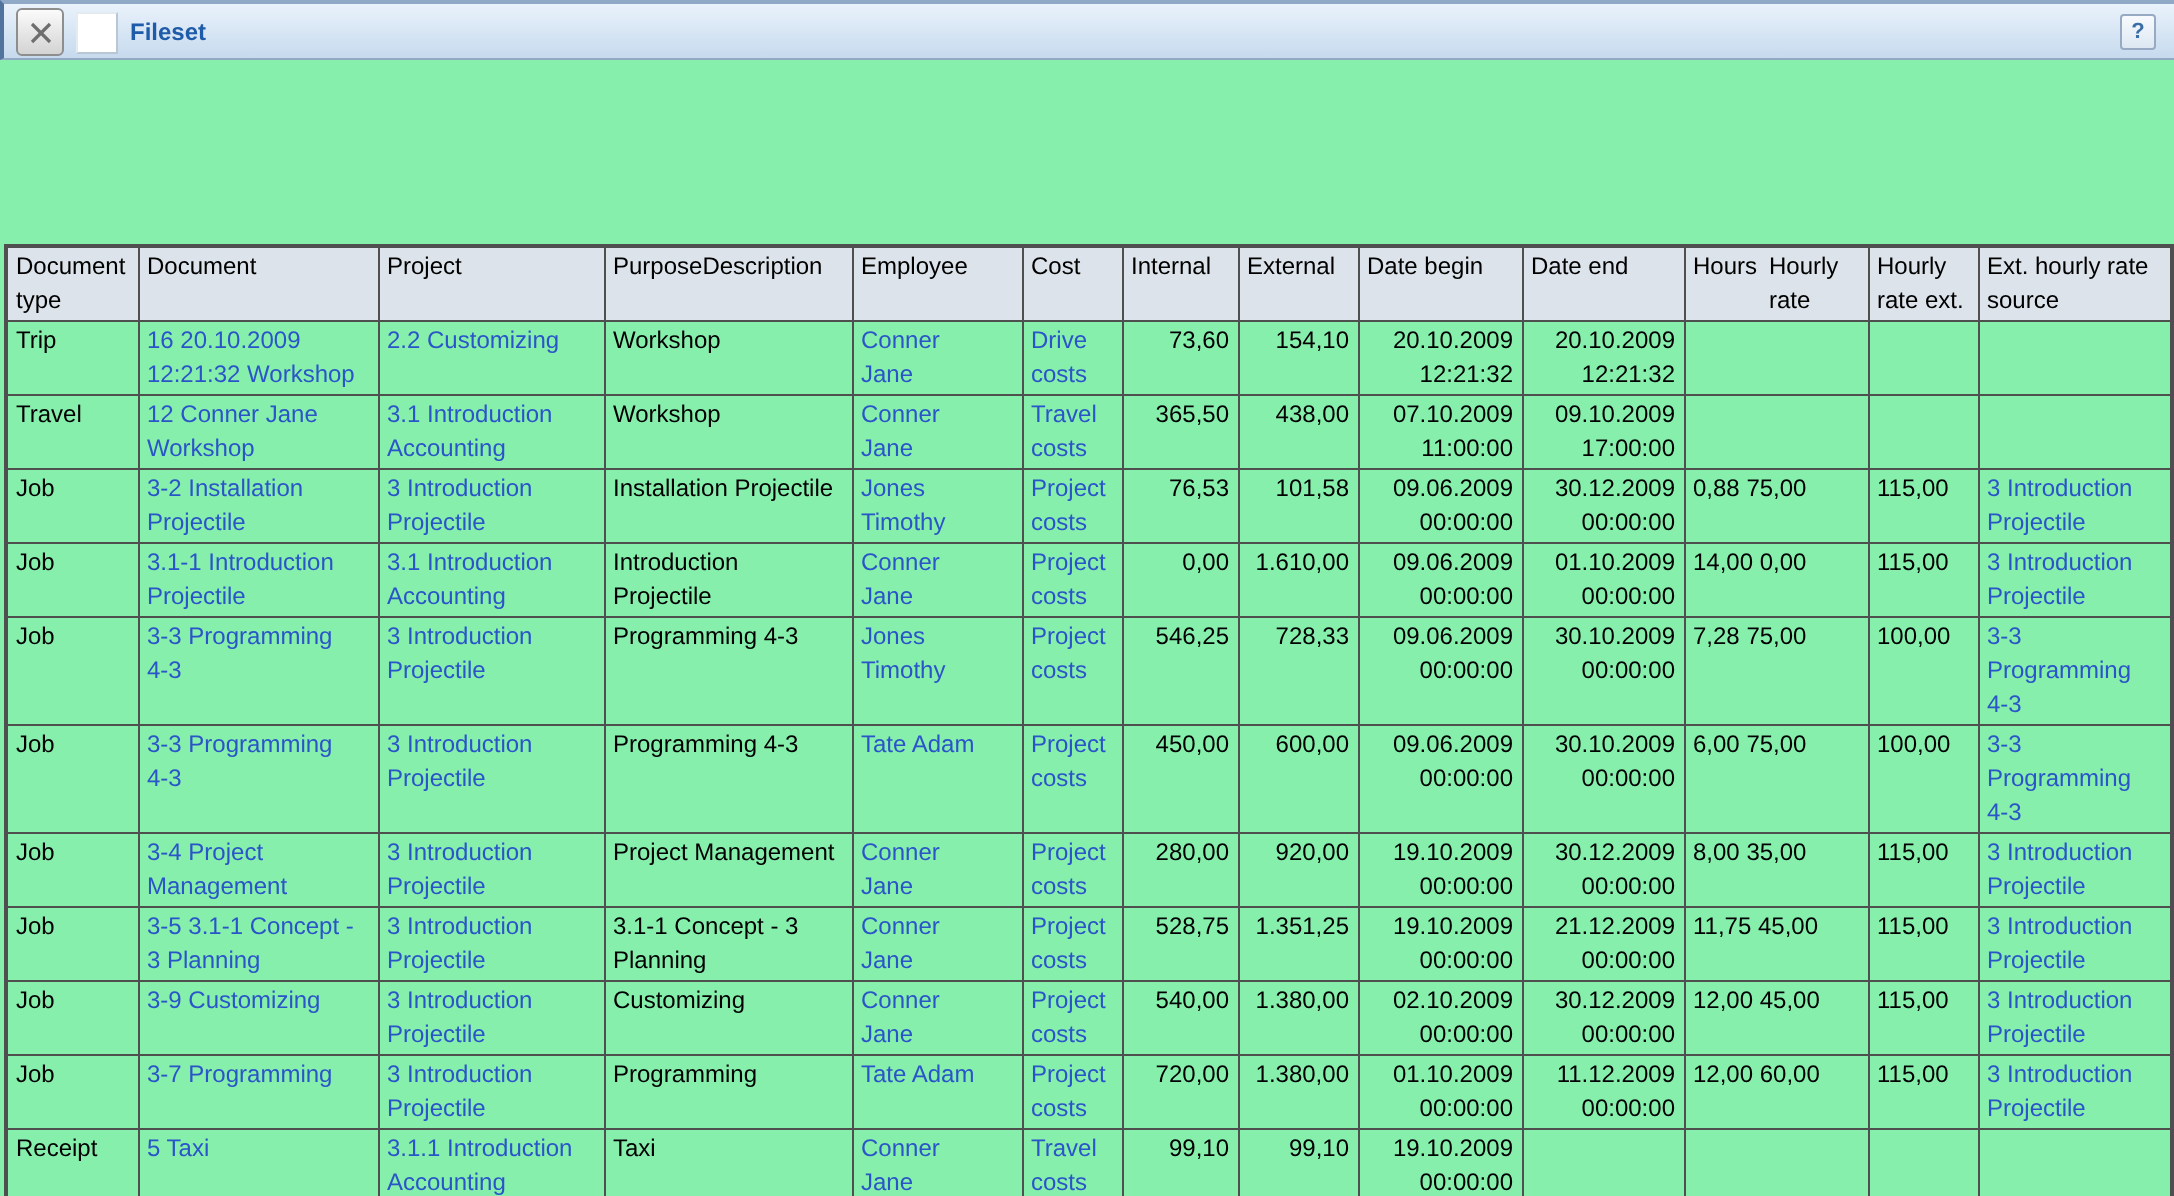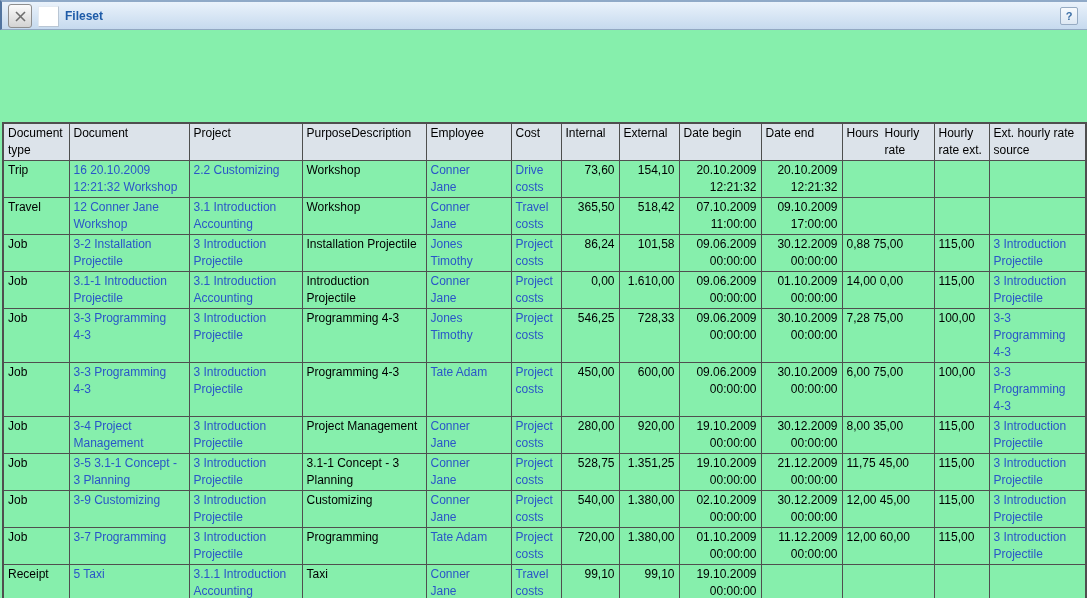--- a/index.html
+++ b/index.html
@@ -162,41 +162,41 @@
           <td class="col-document"><a class="cell-link">12 Conner Jane
 Workshop</a></td>
           <td class="col-project"><a class="cell-link">3.1 Introduction
 Accounting</a></td>
           <td class="col-purpose">Workshop</td>
           <td class="col-employee"><a class="cell-link">Conner
 Jane</a></td>
           <td class="col-cost"><a class="cell-link">Travel
 costs</a></td>
           <td class="al-right col-internal">365,50</td>
-          <td class="al-right col-external">518,42</td>
+          <td class="al-right col-external">438,00</td>
           <td class="al-right col-date-begin">07.10.2009
 11:00:00</td>
           <td class="al-right col-date-end">09.10.2009
 17:00:00</td>
           <td class="col-hours"></td>
           <td class="col-rate-ext"></td>
           <td class="col-rate-src"></td>
         </tr>
         <tr style="height: 37px;">
           <td class="col-doc-type">Job</td>
           <td class="col-document"><a class="cell-link">3-2 Installation
 Projectile</a></td>
           <td class="col-project"><a class="cell-link">3 Introduction
 Projectile</a></td>
           <td class="col-purpose">Installation Projectile</td>
           <td class="col-employee"><a class="cell-link">Jones
 Timothy</a></td>
           <td class="col-cost"><a class="cell-link">Project
 costs</a></td>
-          <td class="al-right col-internal">86,24</td>
+          <td class="al-right col-internal">76,53</td>
           <td class="al-right col-external">101,58</td>
           <td class="al-right col-date-begin">09.06.2009
 00:00:00</td>
           <td class="al-right col-date-end">30.12.2009
 00:00:00</td>
           <td class="col-hours">0,88 75,00</td>
           <td class="col-rate-ext">115,00</td>
           <td class="col-rate-src"><a class="cell-link">3 Introduction
 Projectile</a></td>
         </tr>

